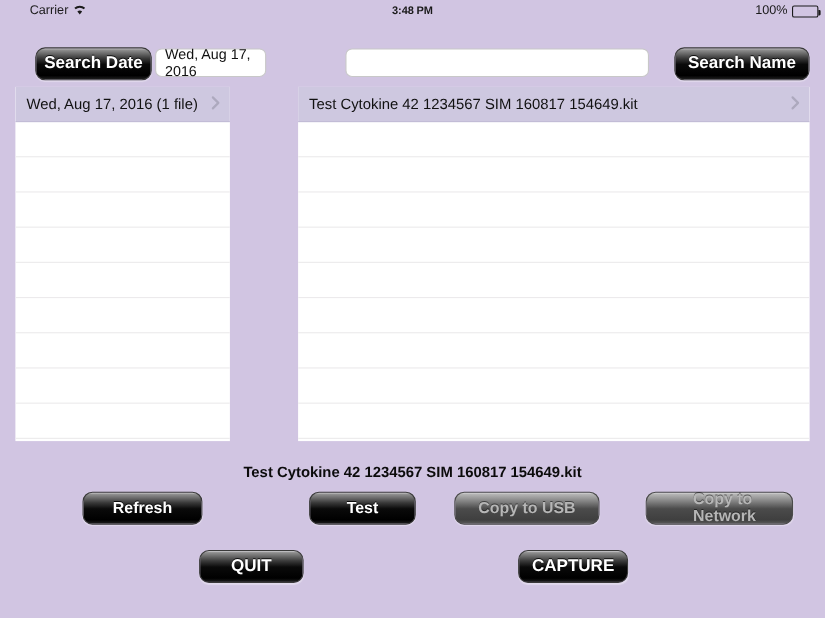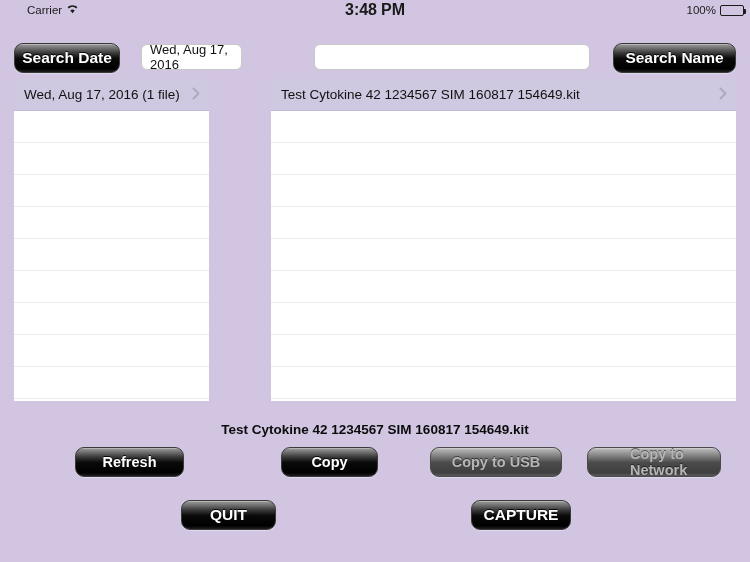--- a/index.html
+++ b/index.html
@@ -32,21 +32,21 @@
     display: flex;
     align-items: center;
     gap: 4px;
     margin-left: 20px;
   }
   .sb-center {
     position: absolute;
     left: 0; width: 750px;
     text-align: center;
     font-weight: bold;
-    font-size: 16px;
+    font-size: 10px;
     letter-spacing: -0.1px;
   }
   .sb-right {
     position: absolute;
     right: 6px;
     display: flex;
     align-items: center;
     gap: 4px;
     font-size: 11.5px;
   }
@@ -184,21 +184,21 @@
   </div>
   <div class="sb-center">3:48 PM</div>
   <div class="sb-right">
     <span>100%</span>
     <span class="batt">
       <span class="batt-fill"></span>
     </span>
   </div>
 </div>
 
-<div class="gbtn" style="left:14px; top:43px; width:106px; height:30px; font-size:15.5px;">
+<div class="gbtn" style="left:32px; top:43px; width:106px; height:30px; font-size:15.5px;">
   <span>Search Date</span>
 </div>
 
 <div class="tfield centered" style="left:141px; top:44px; width:101px; height:26px;">
   <span>Wed, Aug 17, 2016</span>
 </div>
 
 <input class="tfield" type="text" style="left: 314px; top: 44px; width: 276px; height: 26px; font-family: &quot;Liberation Sans&quot;, sans-serif;" value="" placeholder="">
 
 <div class="gbtn" style="left:613px; top:43px; width:123px; height:30px; font-size:15.5px;">
@@ -245,24 +245,24 @@
   <div class="tbl-row empty"></div>
 </div>
 
 <div class="fname" style="top:422px;">Test Cytokine 42 1234567 SIM 160817 154649.kit</div>
 
 <div class="gbtn" style="left:75px; top:447px; width:109px; height:30px; font-size:14.5px;">
   <span>Refresh</span>
 </div>
 
 <div class="gbtn" style="left:281px; top:447px; width:97px; height:30px; font-size:14.5px;">
-  <span>Copy</span>
-</div>
-
-<div class="gbtn disabled" style="left:430px; top:447px; width:132px; height:30px; font-size:14.5px;">
+  <span>Test</span>
+</div>
+
+<div class="gbtn disabled" style="left:413px; top:447px; width:132px; height:30px; font-size:14.5px;">
   <span>Copy to USB</span>
 </div>
 
 <div class="gbtn disabled" style="left:587px; top:447px; width:134px; height:30px; font-size:14.5px;padding-left:42px;">
   <span>Copy to Network</span>
 </div>
 
 <div class="gbtn" style="left:181px; top:500px; width:95px; height:30px; font-size:15.5px;">
   <span>QUIT</span>
 </div>

